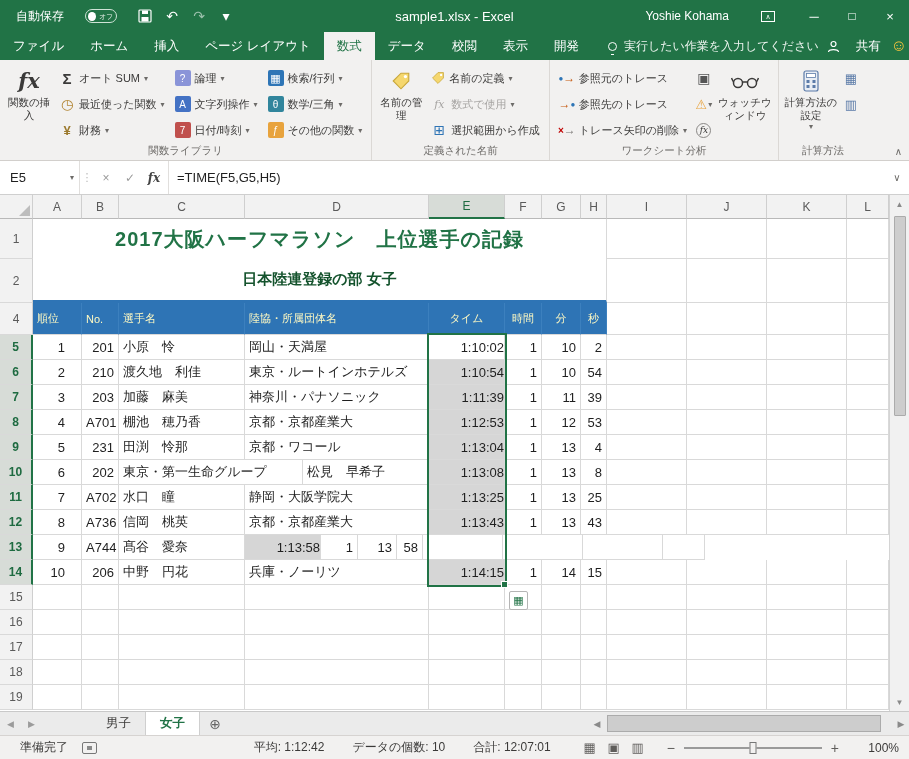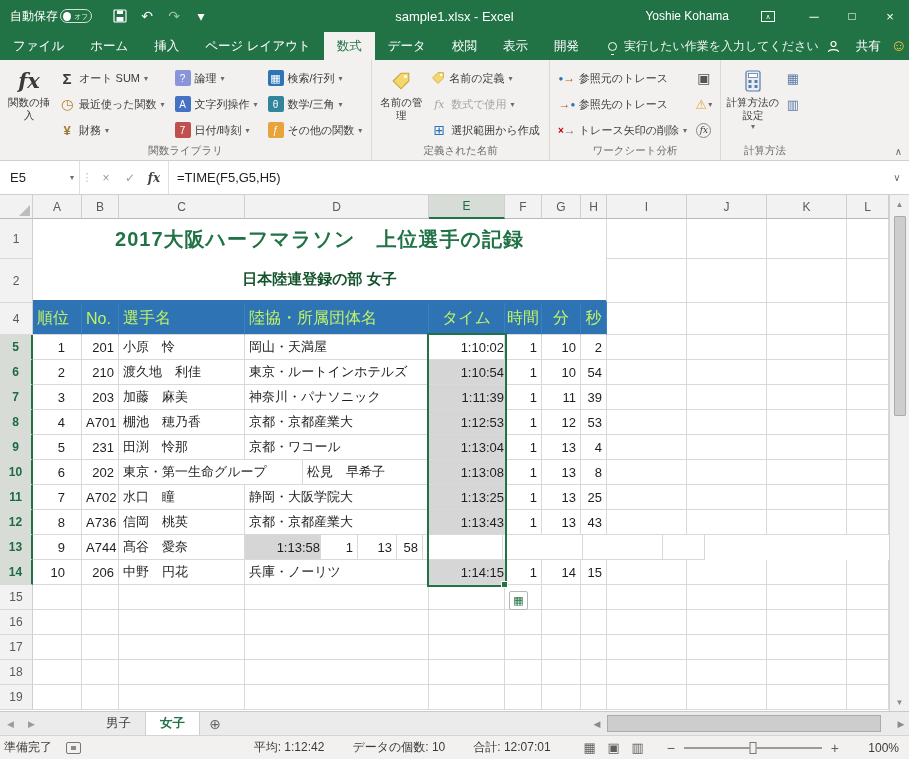--- a/index.html
+++ b/index.html
@@ -2,21 +2,21 @@
 <html><head>
 <meta charset="utf-8">
 <style>
 *{margin:0;padding:0;box-sizing:border-box}
 html,body{width:909px;height:759px;overflow:hidden}
 body{font-family:"Liberation Sans","DejaVu Sans",sans-serif;background:#fff;position:relative}
 .app{position:absolute;inset:0;overflow:hidden}
 
 
 .titlebar{position:absolute;top:0;left:0;right:0;height:32px;background:#217346;color:#fff;display:flex;align-items:center;font-size:12px}
-.autosave{display:flex;align-items:center;gap:2px;margin-left:10px}
+.autosave{display:flex;align-items:center;gap:21px;margin-left:16px}
 .pill{width:32px;height:14px;border:1px solid #cfe3d6;border-radius:8px;display:flex;align-items:center;gap:2px;padding:0 2px}
 .pill .dot{width:9px;height:9px;background:#fff;border-radius:50%}
 .pill .ptxt{font-size:8px;color:#e7f0ea;white-space:nowrap;transform:scale(.85)}
 .qat{display:flex;align-items:center;margin-left:16px;gap:3px}
 .qbtn{width:24px;height:26px;display:flex;align-items:center;justify-content:center;font-size:14px;color:#fff}
 .qbtn.dim{opacity:.55}
 .tb-title{position:absolute;left:260px;right:260px;text-align:center;font-size:13px;pointer-events:none;white-space:nowrap}
 .tb-right{margin-left:auto;display:flex;align-items:center;height:100%}
 .tb-user{margin-right:24px;font-size:12px}
 .ribopt{width:30px;height:32px;display:flex;align-items:center;justify-content:center;margin-right:12px}
@@ -92,21 +92,21 @@
 .r1{height:40px}.r2{height:44px}.r4{height:32px}.dr{height:25px}
 .rh{width:33px;display:flex;align-items:center;justify-content:center;font-size:12px;color:#5a5a5a;background:#F2F2F2;border-right:1px solid #CFCFCF;border-bottom:1px solid #D9D9D9;flex:none}
 .rh.selrow{background:#D7DCD7;color:#1E6B41;border-right:2px solid #217346;font-weight:bold}
 .cell{border-right:1px solid #D9D9D9;border-bottom:1px solid #D9D9D9;display:flex;align-items:center;font-size:13px;color:#1f1f1f;overflow:hidden;flex:none;white-space:nowrap}
 .wA{width:49px}.wB{width:37px}.wC{width:126px}.wD{width:184px}.wE{width:76px}.wF{width:37px}.wG{width:39px}.wH{width:26px}.wI{width:80px}.wJ{width:80px}.wK{width:80px}.wL{width:42px}
 .merged{width:574px;justify-content:center}
 .r1 .merged{border-bottom:none}
 .r2 .merged{border-bottom:3px solid #2E74B5}
 .title-txt{color:#217346;font-size:20px;font-weight:bold;letter-spacing:1px}
 .sub-txt{color:#14532d;font-size:15px;font-weight:bold}
-.hd{background:#2E74B5;color:#bef264;font-size:16px;border-right:1px solid #3C80BE;border-bottom:1px solid #D9D9D9}
+.hd{background:#2E74B5;color:#fef9c3;font-size:11px;border-right:1px solid #3C80BE;border-bottom:1px solid #D9D9D9}
 .pl{padding-left:4px;justify-content:flex-start}
 .pr{padding-right:4px;justify-content:flex-end}
 .pA{padding-right:16px;justify-content:flex-end}
 .prE{justify-content:flex-end}
 .ctr{justify-content:center}
 .sel{background:#D6D6D6}
 .selfirst{background:#fff}
 .selrect{position:absolute;left:427px;top:138px;width:80px;height:254px;border:2px solid #217346;pointer-events:none}
 .fillhandle{position:absolute;left:501px;top:386px;width:7px;height:7px;background:#217346;border:1px solid #fff;pointer-events:none}
 .qabtn{position:absolute;left:509px;top:396px;width:19px;height:19px;background:#fff;border:1px solid #B5B5B5;border-radius:2px;display:flex;align-items:center;justify-content:center;color:#217346;font-size:11px}
@@ -125,21 +125,21 @@
 .stab:first-of-type{border-left:1px solid #CFCFCF}
 .stab.active{background:#fff;color:#217346;font-weight:bold}
 .addsheet{width:30px;display:flex;align-items:center;justify-content:center;color:#666;font-size:14px}
 .hscroll{margin-left:auto;display:flex;align-items:center;width:320px}
 .hs-arrow{width:16px;text-align:center;color:#8a8a8a;font-size:9px}
 .hs-track{flex:1;height:100%;position:relative}
 .hs-thumb{position:absolute;left:2px;right:12px;top:3px;bottom:3px;background:#CDCDCD;border:1px solid #ABABAB}
 
 
 .statusbar{position:absolute;top:735px;left:0;right:0;height:24px;background:#F2F1F0;border-top:1px solid #D6D3D1;display:flex;align-items:center;font-size:12px;color:#3b3a39}
-.sb-ready{margin-left:4px}
+.sb-ready{margin-left:20px}
 .sb-macro{margin-left:14px;width:15px;height:12px;border:1px solid #777;border-radius:2px;position:relative}
 .sb-macro::after{content:"";position:absolute;left:4px;top:3px;width:5px;height:4px;background:#8a8a8a}
 .sb-stats{display:flex;gap:28px;margin-left:auto;white-space:nowrap}
 .sb-views{display:flex;gap:6px;margin-left:30px;color:#5f5d5b;font-size:13px}
 .sb-views span{width:18px;text-align:center}
 .zoomctl{display:flex;align-items:center;margin-left:14px}
 .zx{color:#5f5d5b;font-size:14px;padding:0 6px}
 .ztrack{width:138px;height:2px;background:#9a9a9a;position:relative;margin:0 3px}
 .ztick{position:absolute;left:50%;top:-3px;width:1px;height:8px;background:#9a9a9a}
 .zthumb{position:absolute;left:50%;top:-5px;width:7px;height:12px;background:#F2F1F0;border:1px solid #777;transform:translateX(-50%)}
@@ -330,20 +330,31 @@
         <div class="iconbtn">
             <span class="showf">▣</span>
           </div>
         <div class="iconbtn">
             <span class="warn">⚠</span>
             <span class="arrow">▾</span>
           </div>
         <div class="iconbtn">
             <span class="evalfx">fx</span>
           </div>
+      </div>
+      <div class="bigbtn w58">
+        <div class="bicon">
+            <svg width="28" height="16" viewBox="0 0 28 16">
+              <circle cx="7" cy="10" r="4.5" fill="none" stroke="#3b3a39" stroke-width="1.5"></circle>
+              <circle cx="21" cy="10" r="4.5" fill="none" stroke="#3b3a39" stroke-width="1.5"></circle>
+              <path d="M11.5 9 h5" stroke="#3b3a39" stroke-width="1.5" fill="none"></path>
+              <path d="M2.5 9 L0.5 5 M25.5 9 L27.5 5" stroke="#3b3a39" stroke-width="1.5" fill="none"></path>
+            </svg>
+          </div>
+        <span>ウォッチウィンドウ</span>
       </div>
       <div class="glabel">ワークシート分析</div>
     </div>
 
     <div class="rgroup">
       <div class="bigbtn" style="width:56px">
         <div class="bicon">
             <svg width="18" height="22" viewBox="0 0 18 22">
               <rect x="2" y="1" width="14" height="20" rx="2" fill="#E8EDF4" stroke="#5B7BA8" stroke-width="1.2"></rect>
               <rect x="4.5" y="3.5" width="9" height="4" fill="#fff" stroke="#5B7BA8" stroke-width="0.8"></rect>

